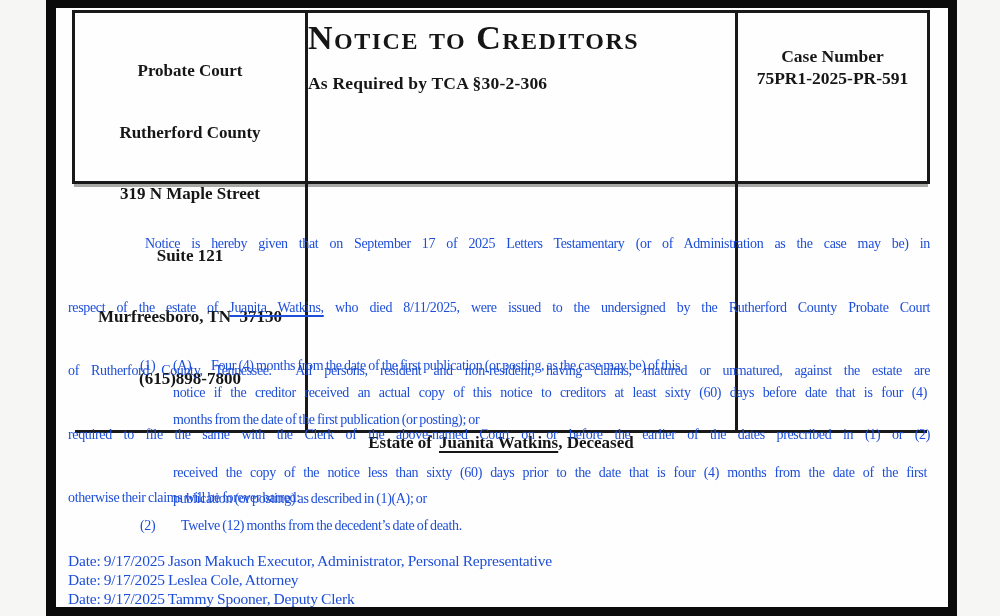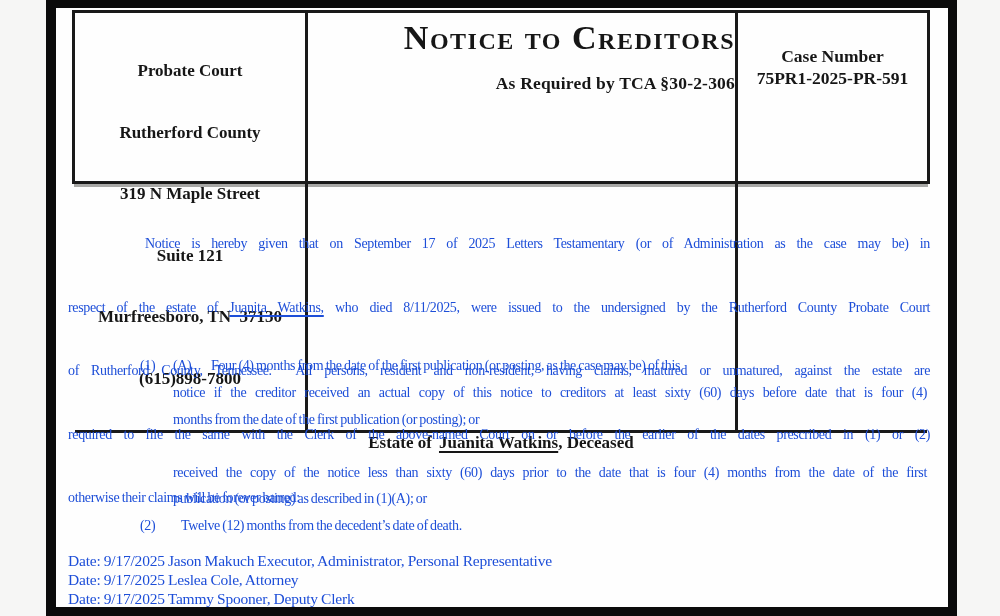--- a/index.html
+++ b/index.html
@@ -32,21 +32,21 @@
     z-index:2;
   }
   .row1 { flex:0 0 133px; display:flex; border-bottom:3px solid #191919; }
   .cell-court {
     width:230px; border-right:3px solid #191919;
     font-weight:bold; font-size:17px; line-height:20.5px;
     text-align:center; padding-top:7px; white-space:pre-wrap;
   }
   .cell-title {
     width:430px; border-right:3px solid #191919;
-    text-align:right; padding-top:8px; box-sizing:border-box;
+    text-align:left; padding-top:8px; box-sizing:border-box;
   }
   .doc-title {
     font-variant:small-caps; font-weight:bold; font-size:34px;
     letter-spacing:1.5px; line-height:34px;
   }
   .doc-subtitle { font-weight:bold; font-size:17.5px; margin-top:18px; letter-spacing:0.2px; }
   .cell-case {
     flex:1; text-align:center; padding-top:32px;
     font-weight:bold; font-size:17.5px; line-height:22px;
   }

